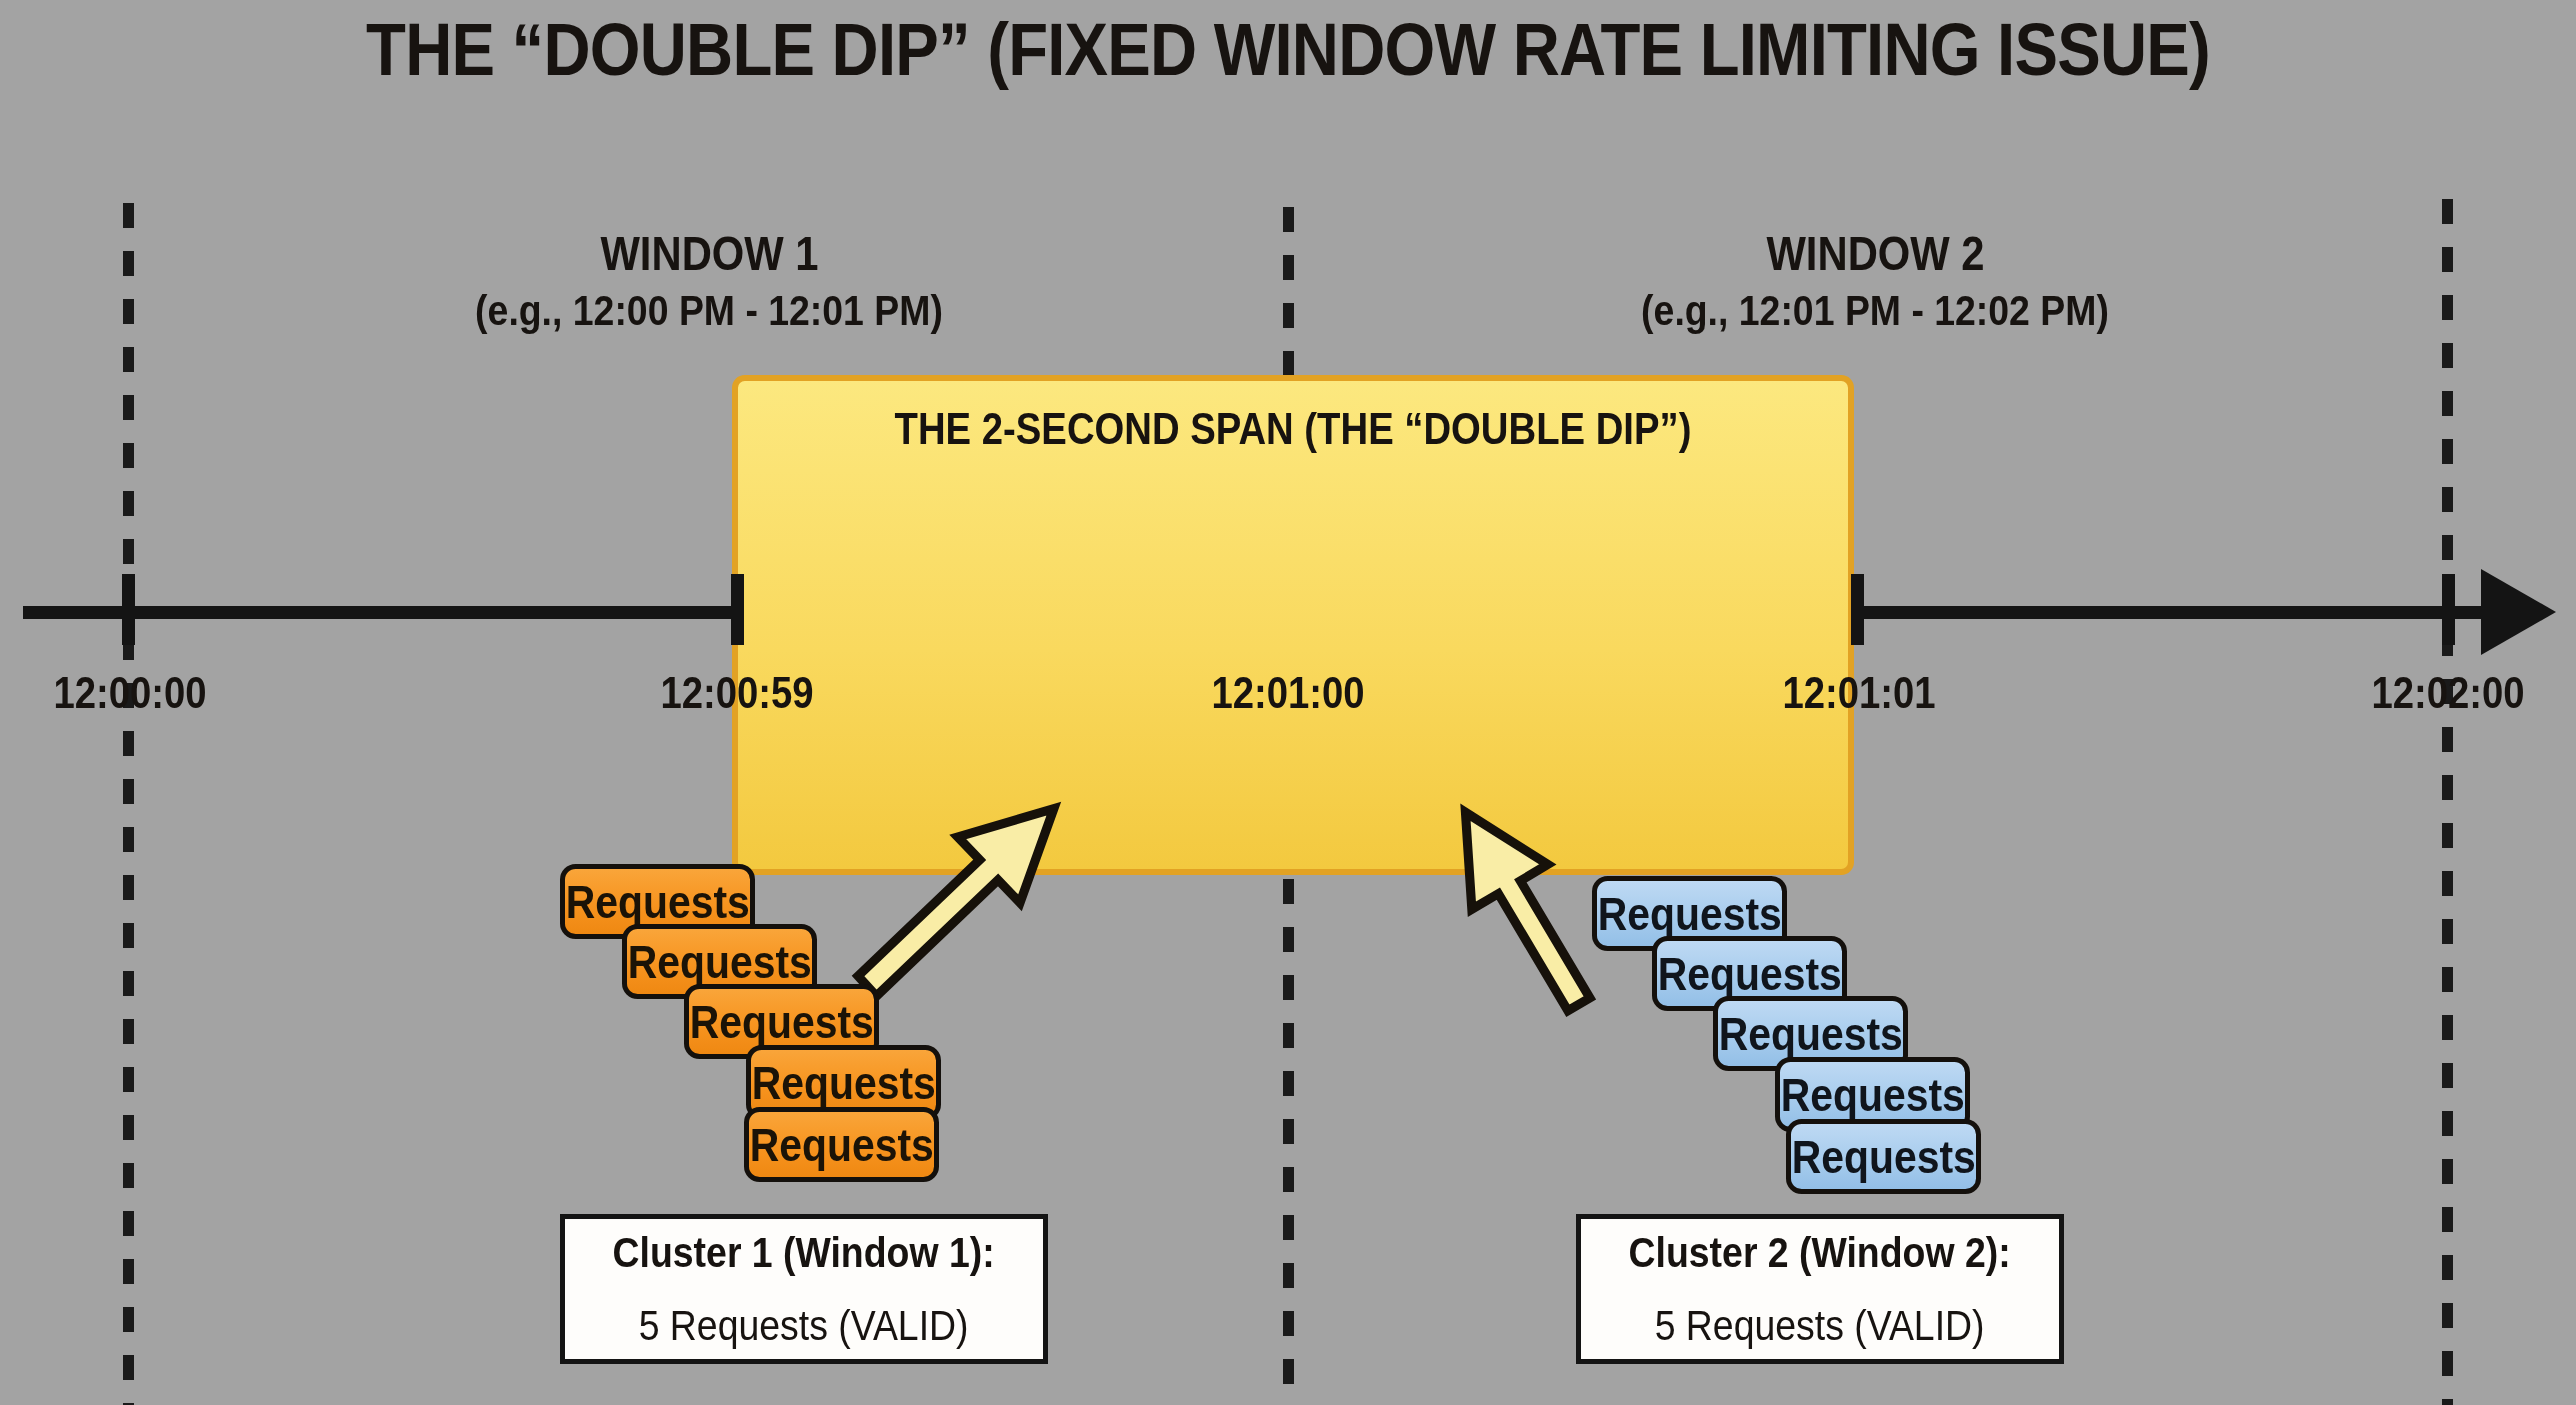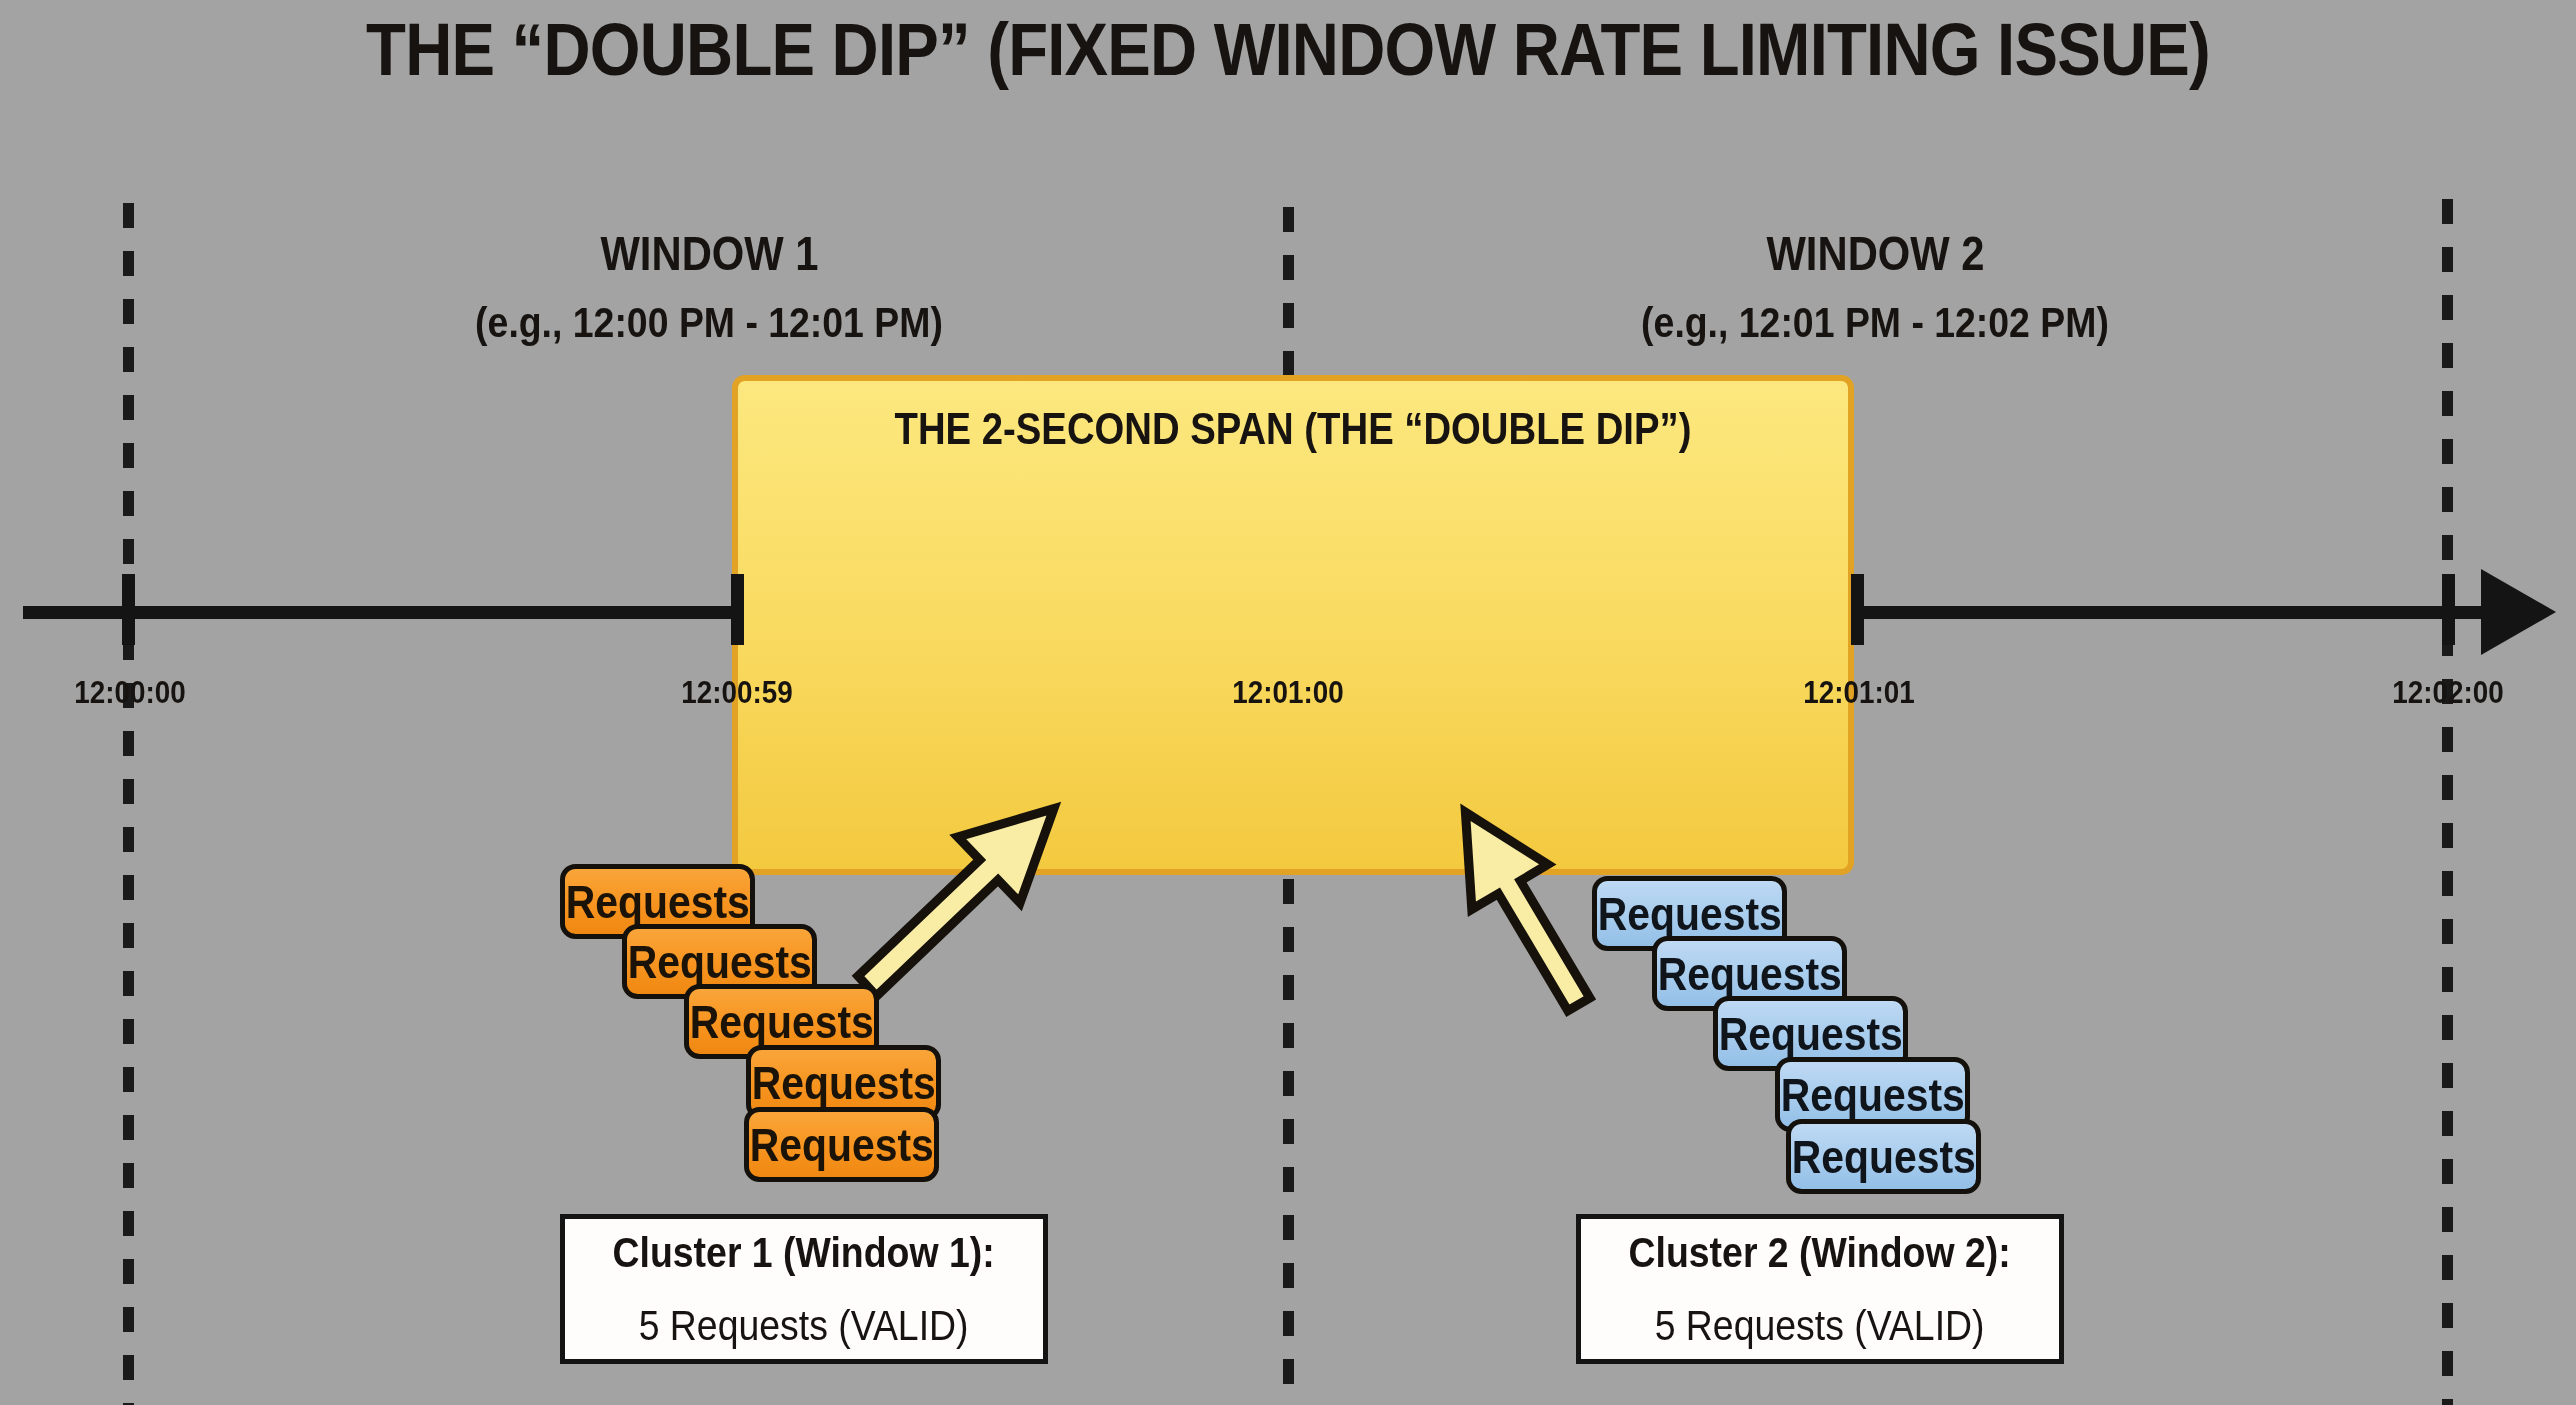--- a/index.html
+++ b/index.html
@@ -11,37 +11,37 @@
   }
   .cond{display:inline-block;transform:scaleX(.87);transform-origin:50% 50%;white-space:nowrap;}
   .cx{position:absolute;transform:translateX(-50%);text-align:center;}
 
   
   .title-wrap{left:1288px;top:5.5px;z-index:5;font-size:75px;font-weight:700;letter-spacing:-0.9px;}
 
   
   .window-label{z-index:5;}
   .window-label .wl1{font-size:48px;font-weight:700;line-height:59px;}
-  .window-label .wl2{font-size:43px;font-weight:700;line-height:55px;margin-top:12px;}
+  .window-label .wl2{font-size:43px;font-weight:700;line-height:55px;}
   #window1{left:709px;top:224px;}
   #window2{left:1875px;top:224px;}
 
   
   .vdash{position:absolute;width:11px;z-index:1;
     background:repeating-linear-gradient(180deg,#1a1a1a 0 25px,rgba(0,0,0,0) 25px 48px);}
   #dash-left{left:123px;top:203px;height:1202px;}
   #dash-mid{left:1283px;top:207px;height:1198px;}
   #dash-right{left:2442px;top:199px;height:1206px;}
 
   
   #timeline{position:absolute;left:23px;top:606px;width:2462px;height:12.8px;background:#141414;z-index:2;}
   #timeline-arrowhead{position:absolute;left:2481px;top:569px;width:0;height:0;z-index:2;
     border-top:43px solid transparent;border-bottom:43px solid transparent;border-left:75px solid #141414;}
   .tick{position:absolute;width:12.8px;height:71px;top:574px;background:#141414;z-index:6;}
-  .tlabel{position:absolute;top:671px;z-index:6;font-size:32px;font-weight:700;line-height:43px;}
+  .tlabel{position:absolute;top:671px;z-index:6;font-size:44px;font-weight:700;line-height:43px;}
 
   
   #span-box{position:absolute;left:732px;top:375px;width:1122px;height:500px;z-index:3;
     box-sizing:border-box;border:6.4px solid #e2a224;border-radius:12.8px;
     background:linear-gradient(180deg,#fce87f 0%,#f9d95e 55%,#f3c93f 100%);}
   #span-header{position:absolute;left:50%;top:22px;transform:translateX(-50%);
     font-size:44px;font-weight:700;line-height:51px;white-space:nowrap;}
   #span-inner{position:absolute;left:31px;right:31px;top:84px;bottom:40px;box-sizing:border-box;
     background:#fdfcf9;border:10px solid #f1c93e;border-radius:5.5px;
     display:flex;flex-direction:column;align-items:center;padding-top:46px;}

